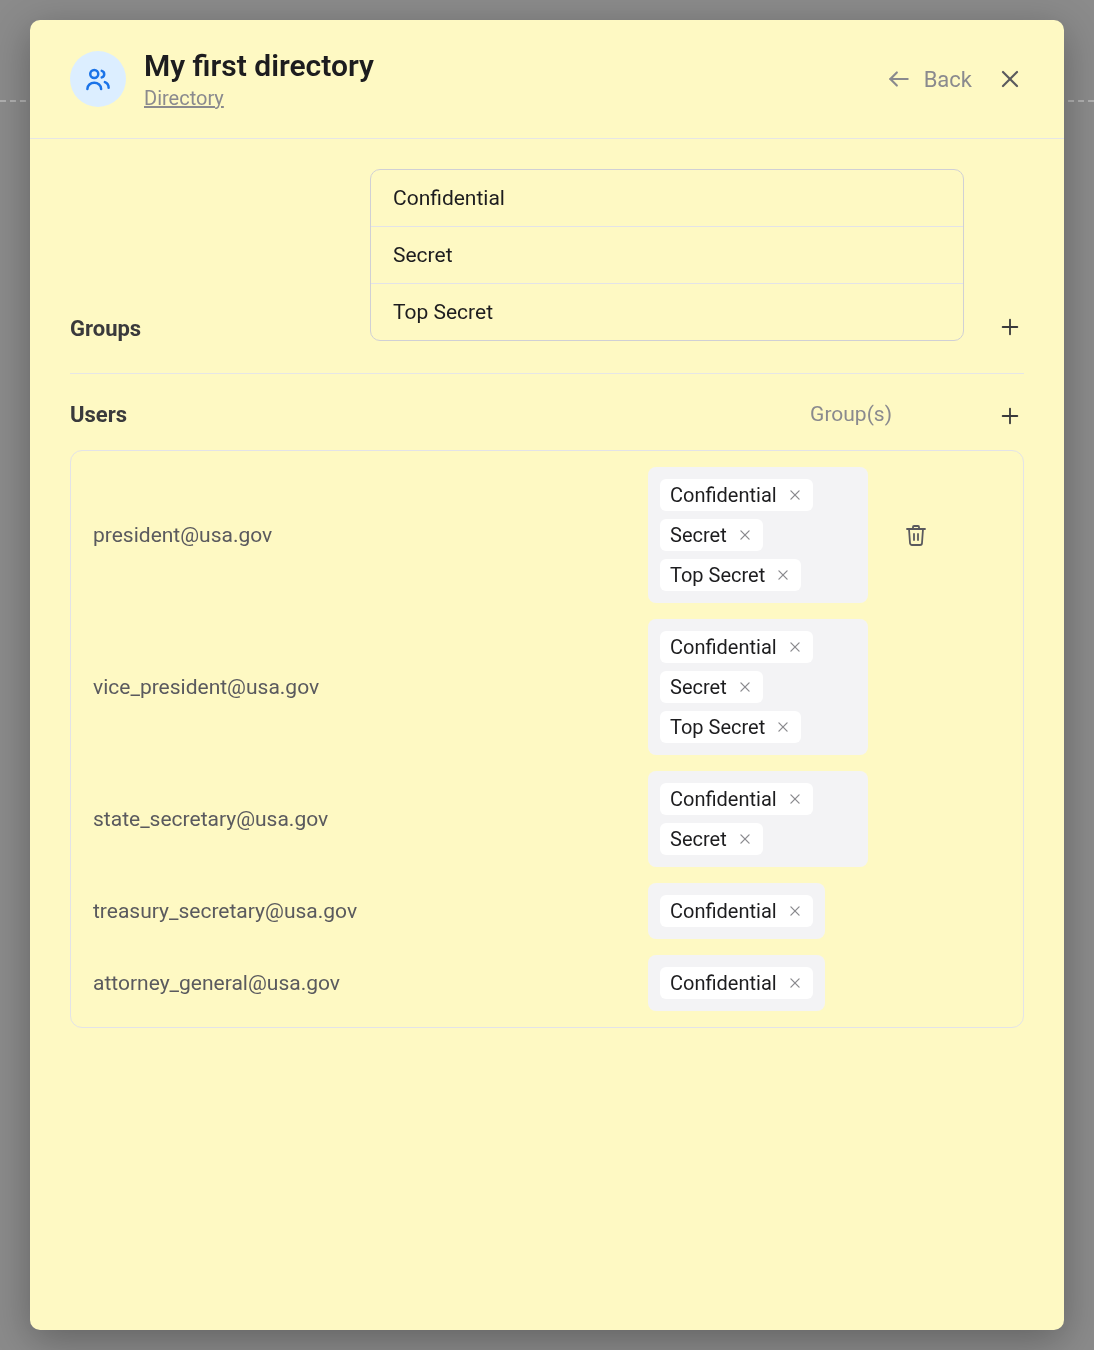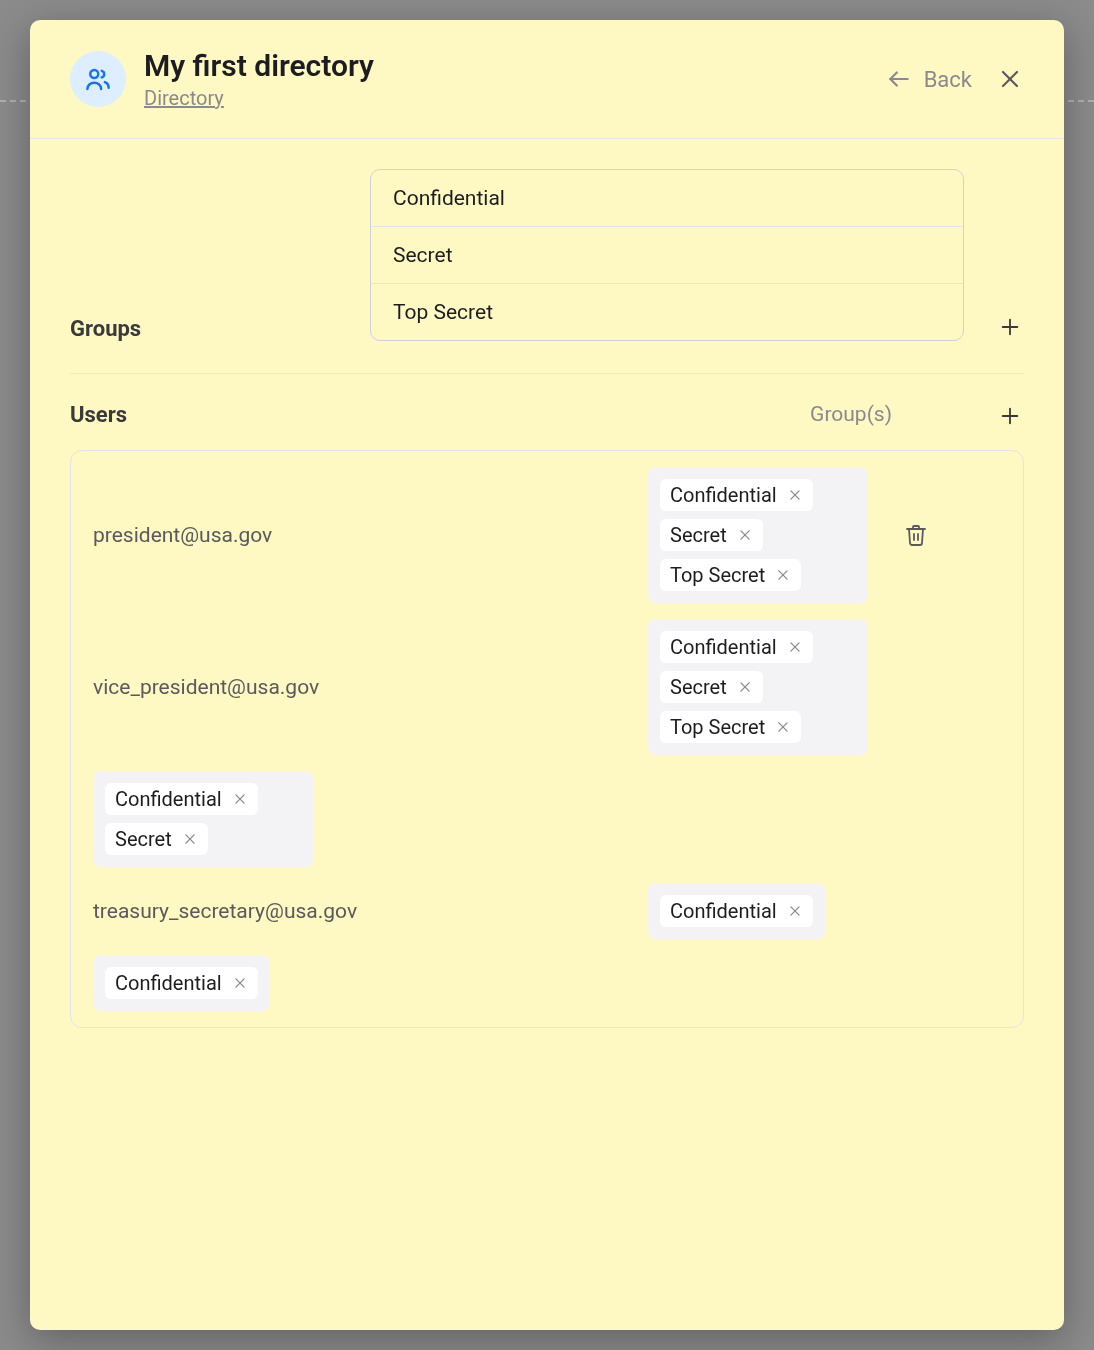--- a/index.html
+++ b/index.html
@@ -328,20 +328,21 @@
                 <svg width="14" height="14" viewBox="0 0 24 24" fill="none" stroke="#8a8a8e" stroke-width="2.2" stroke-linecap="round">
                   <line x1="5" y1="5" x2="19" y2="19"></line>
                   <line x1="19" y1="5" x2="5" y2="19"></line>
                 </svg>
               </span>
             </div>
           </div>
           <div class="row-trash"></div>
         </div>
         <div class="user-row">
+          <div class="user-email">state_secretary@usa.gov</div>
           <div class="tag-panel">
             <div class="tag">
               <span>Confidential</span>
               <span class="tag-x">
                 <svg width="14" height="14" viewBox="0 0 24 24" fill="none" stroke="#8a8a8e" stroke-width="2.2" stroke-linecap="round">
                   <line x1="5" y1="5" x2="19" y2="19"></line>
                   <line x1="19" y1="5" x2="5" y2="19"></line>
                 </svg>
               </span>
             </div>
@@ -366,20 +367,21 @@
                 <svg width="14" height="14" viewBox="0 0 24 24" fill="none" stroke="#8a8a8e" stroke-width="2.2" stroke-linecap="round">
                   <line x1="5" y1="5" x2="19" y2="19"></line>
                   <line x1="19" y1="5" x2="5" y2="19"></line>
                 </svg>
               </span>
             </div>
           </div>
           <div class="row-trash"></div>
         </div>
         <div class="user-row">
+          <div class="user-email">attorney_general@usa.gov</div>
           <div class="tag-panel">
             <div class="tag">
               <span>Confidential</span>
               <span class="tag-x">
                 <svg width="14" height="14" viewBox="0 0 24 24" fill="none" stroke="#8a8a8e" stroke-width="2.2" stroke-linecap="round">
                   <line x1="5" y1="5" x2="19" y2="19"></line>
                   <line x1="19" y1="5" x2="5" y2="19"></line>
                 </svg>
               </span>
             </div>

